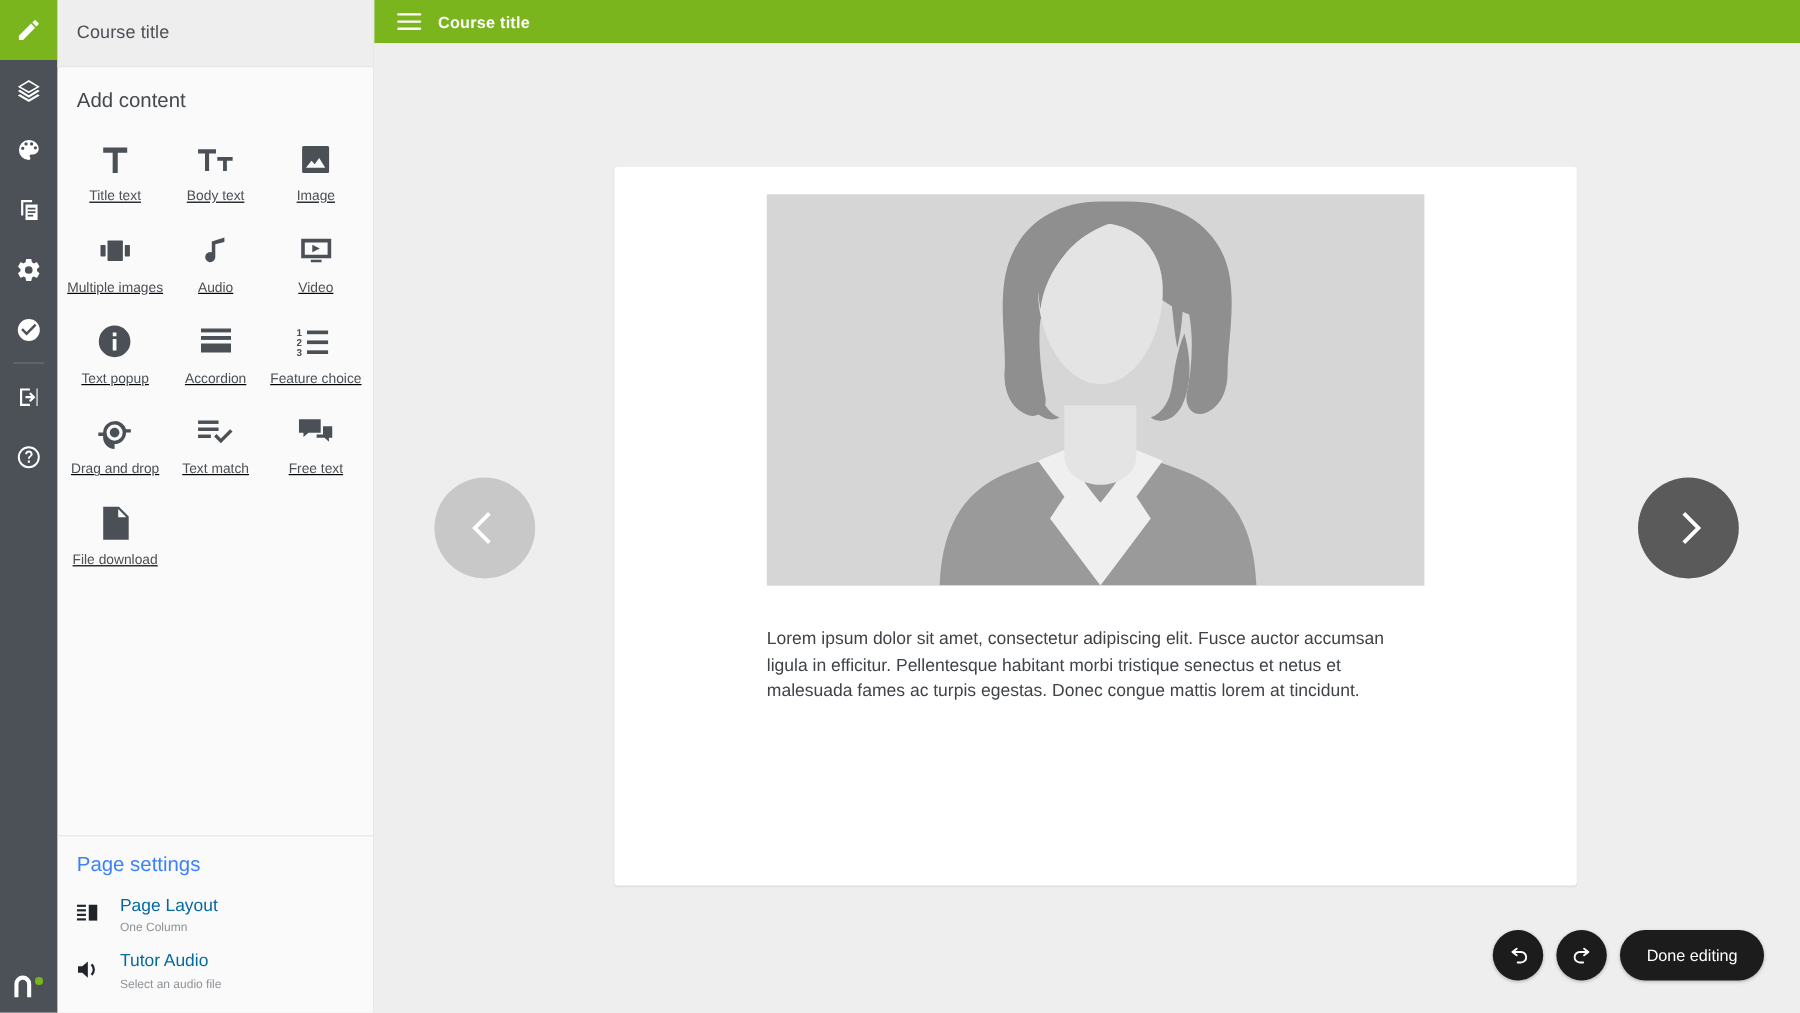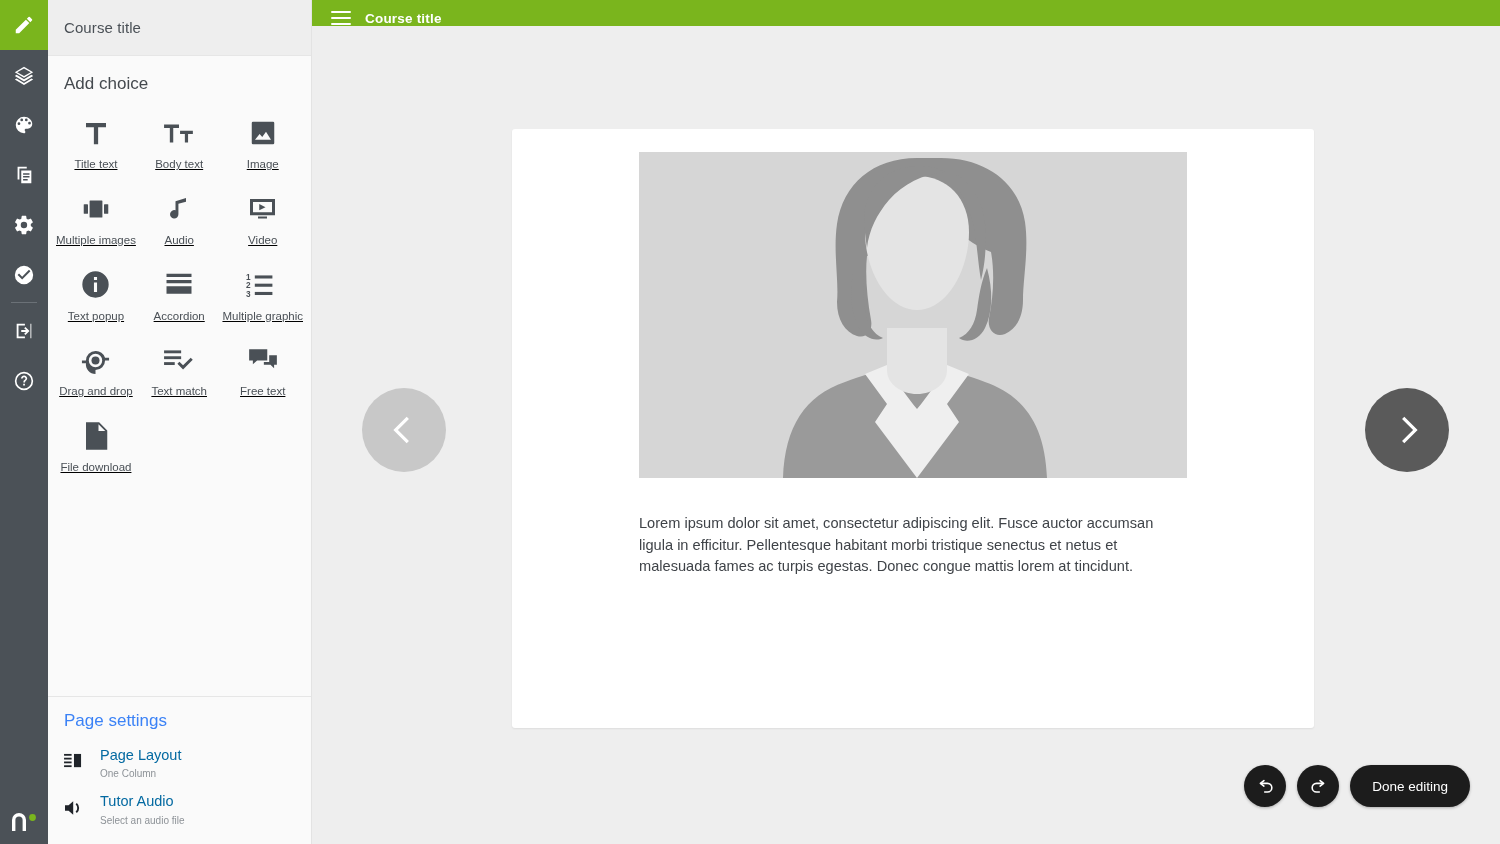--- a/index.html
+++ b/index.html
@@ -112,21 +112,21 @@
   .hamburger { width: 20px; height: 14px; display: flex;
     flex-direction: column; justify-content: space-between; cursor: pointer; }
   .hamburger span { display: block; height: 2px; background: #fff; border-radius: 1px; }
   .topbar-title {
     margin-left: 14px; font-size: 13.5px; color: #ffffff;
     font-weight: bold; letter-spacing: .2px;
   }
 
   
   .canvas {
-    position: absolute; left: 312px; top: 26px;
+    position: absolute; left: 312px; top: 36px;
     width: 1188px; height: 808px;
     background: #eeeeee;
   }
 
   .slide-card {
     position: absolute; left: 200px; top: 103px;
     width: 802px; height: 599px;
     background: #ffffff; border-radius: 3px;
     box-shadow: 0 1px 2px rgba(0,0,0,0.07);
   }
@@ -257,21 +257,21 @@
     </div>
   </div>
 
   <div class="panel">
 
     <div class="panel-head">
       <span class="panel-head-title">Course title</span>
     </div>
 
     <div class="panel-body">
-      <div class="section-title">Add choice</div>
+      <div class="section-title">Add content</div>
 
       <div class="grid">
 
         <div class="tile">
           <span class="tile-icon">
             <svg width="30" height="30" viewBox="0 0 24 24">
                 <path d="M4 4h16v3.4h-6.3V21h-3.4V7.4H4V4z"></path>
               </svg>
           </span>
           <span class="tile-label">Title text</span>
@@ -351,21 +351,21 @@
           <span class="tile-icon">
             <svg width="33" height="28" viewBox="0 0 30 24">
               <text x="0" y="7.5" font-size="7.5" font-family="Liberation Sans, sans-serif" font-weight="bold">1</text>
               <text x="0" y="15" font-size="7.5" font-family="Liberation Sans, sans-serif" font-weight="bold">2</text>
               <text x="0" y="22.5" font-size="7.5" font-family="Liberation Sans, sans-serif" font-weight="bold">3</text>
               <rect x="8" y="3.3" width="16" height="2.8"></rect>
               <rect x="8" y="10.8" width="16" height="2.8"></rect>
               <rect x="8" y="18.3" width="16" height="2.8"></rect>
             </svg>
           </span>
-          <span class="tile-label">Multiple graphic</span>
+          <span class="tile-label">Feature choice</span>
         </div>
 
         <div class="tile">
           <span class="tile-icon">
             <svg width="31" height="31" viewBox="0 0 24 24">
                 <path d="M12 1.5v3.1a7.4 7.4 0 0 0-7.4 7.4H1.5v2.2h3.1A7.4 7.4 0 0 0 12 22.5v-3.1a7.4 7.4 0 0 0 7.4-7.4h3.1V9.8h-3.1A7.4 7.4 0 0 0 12 4.6V1.5zm0 5.3a5.2 5.2 0 1 1 0 10.4 5.2 5.2 0 0 1 0-10.4z"></path>
                 <circle cx="12" cy="12" r="3.1"></circle>
               </svg>
           </span>
           <span class="tile-label">Drag and drop</span>

